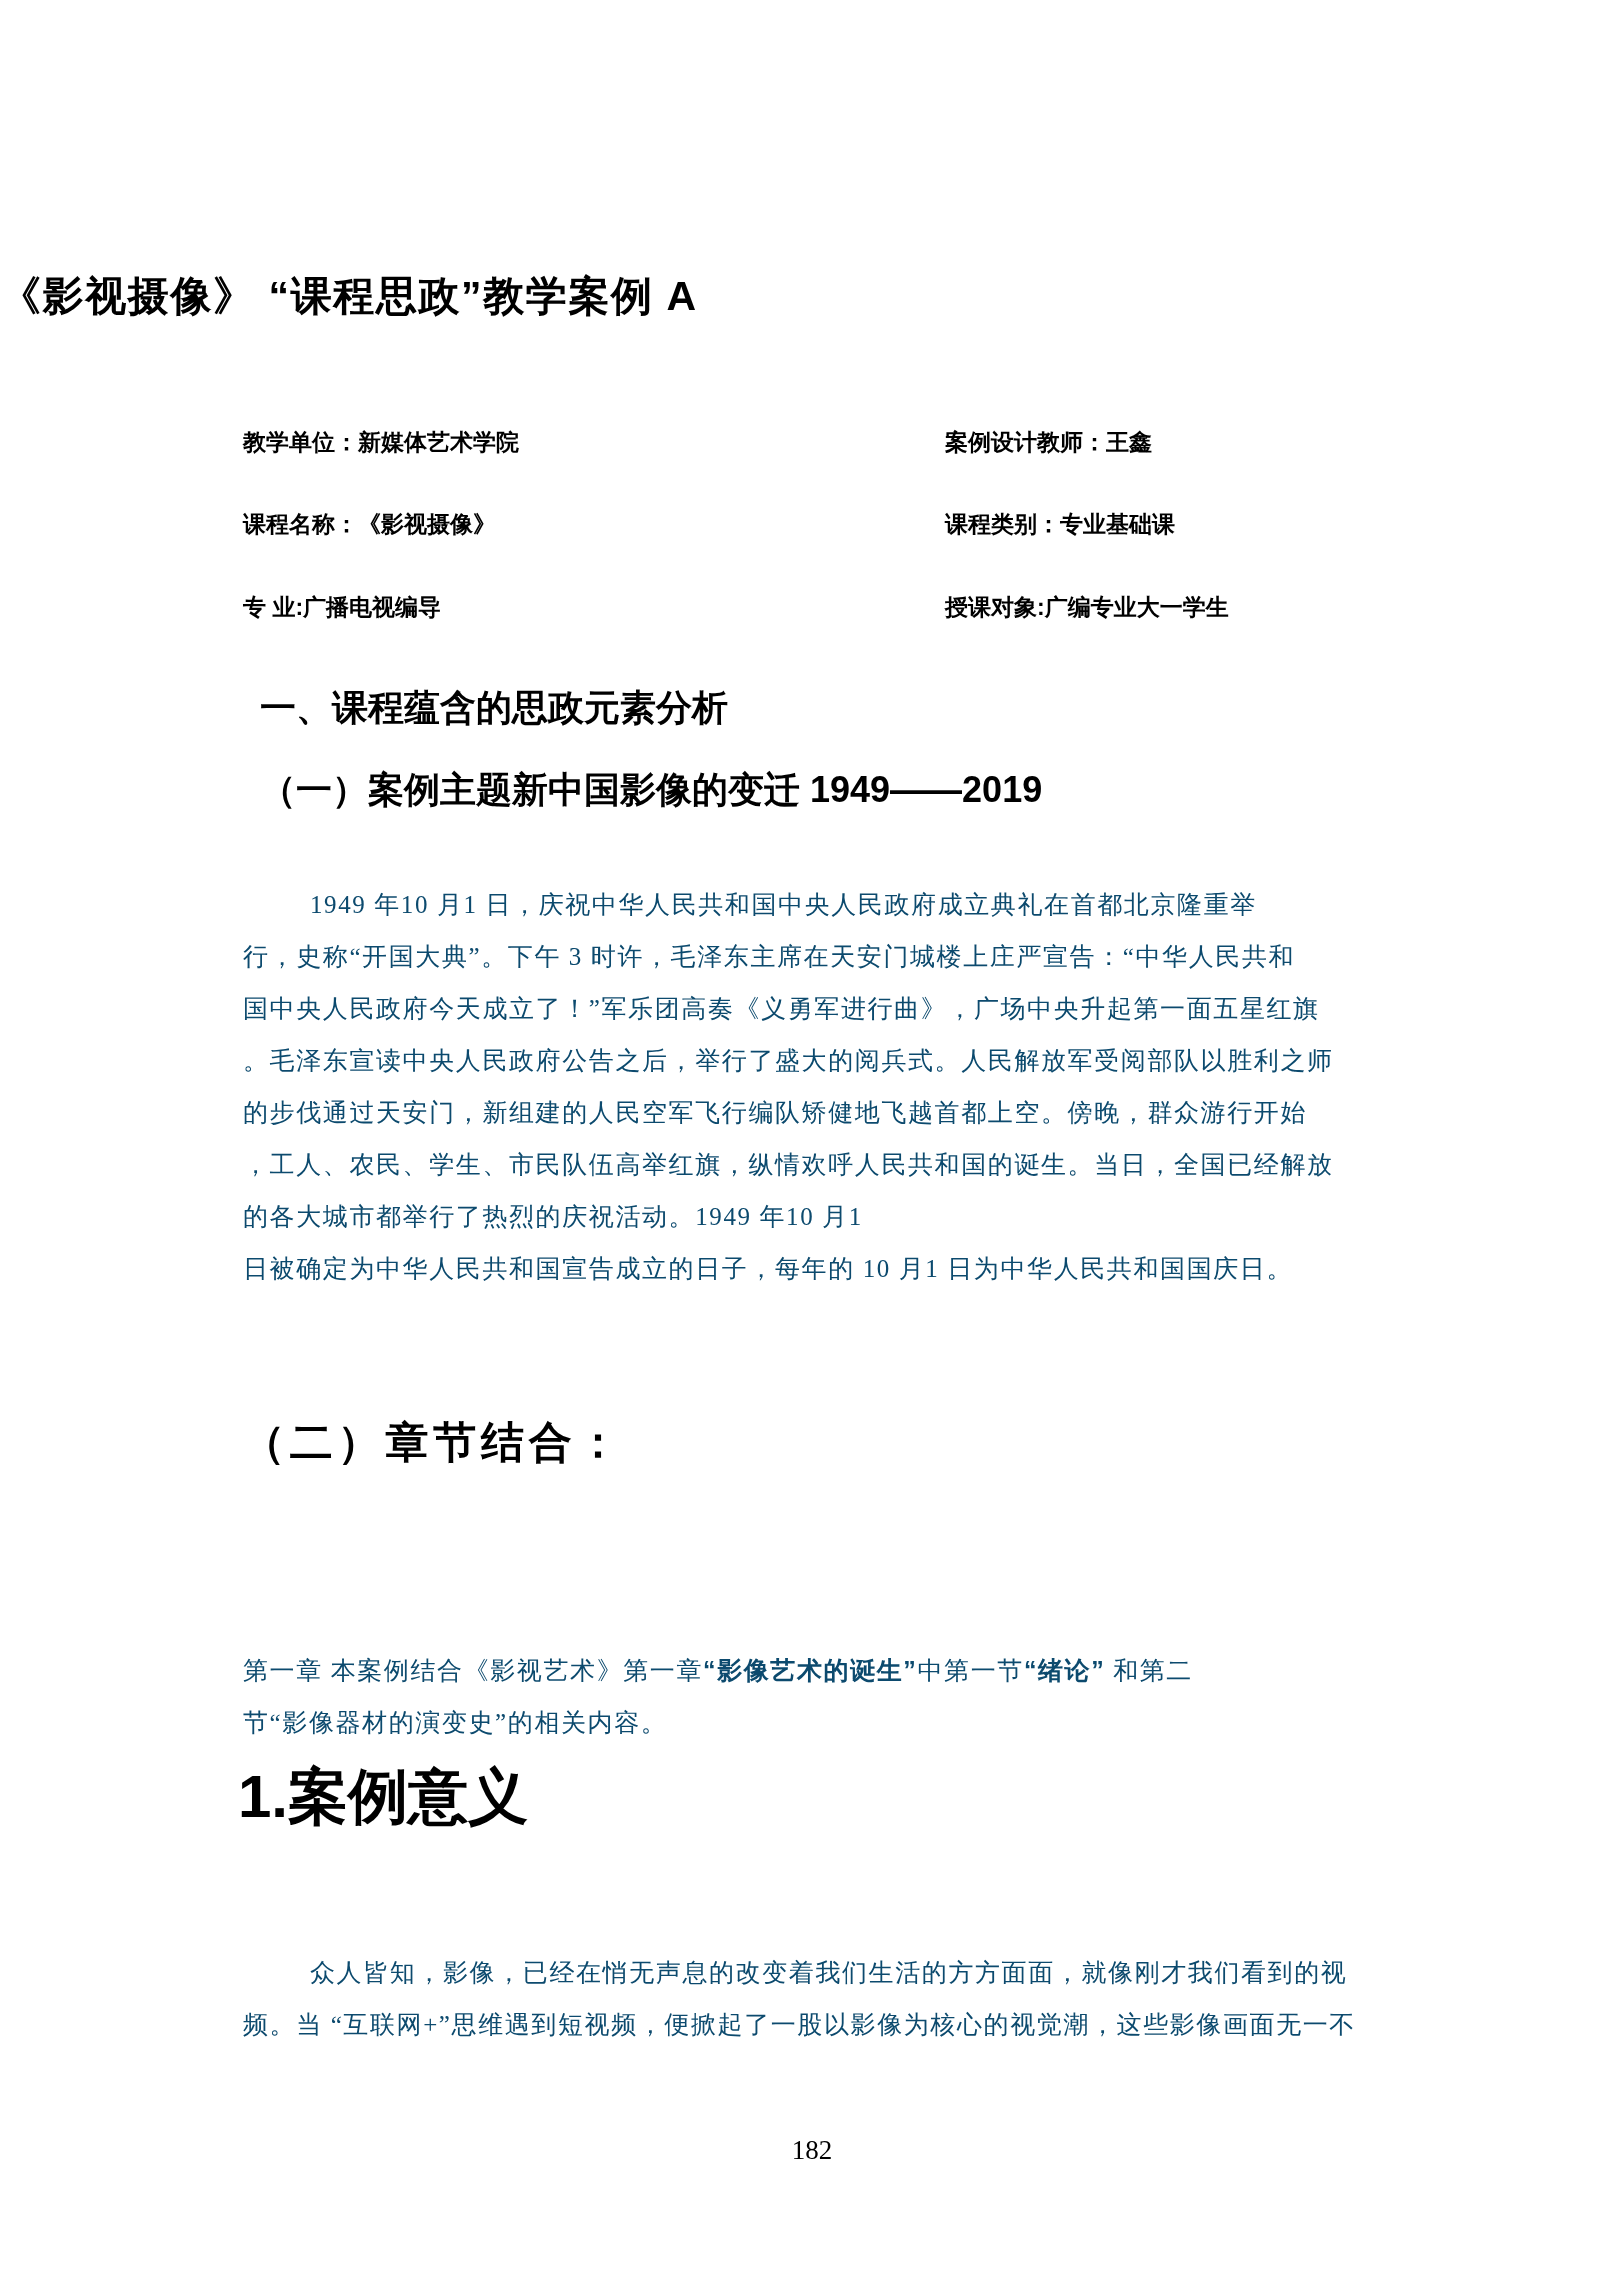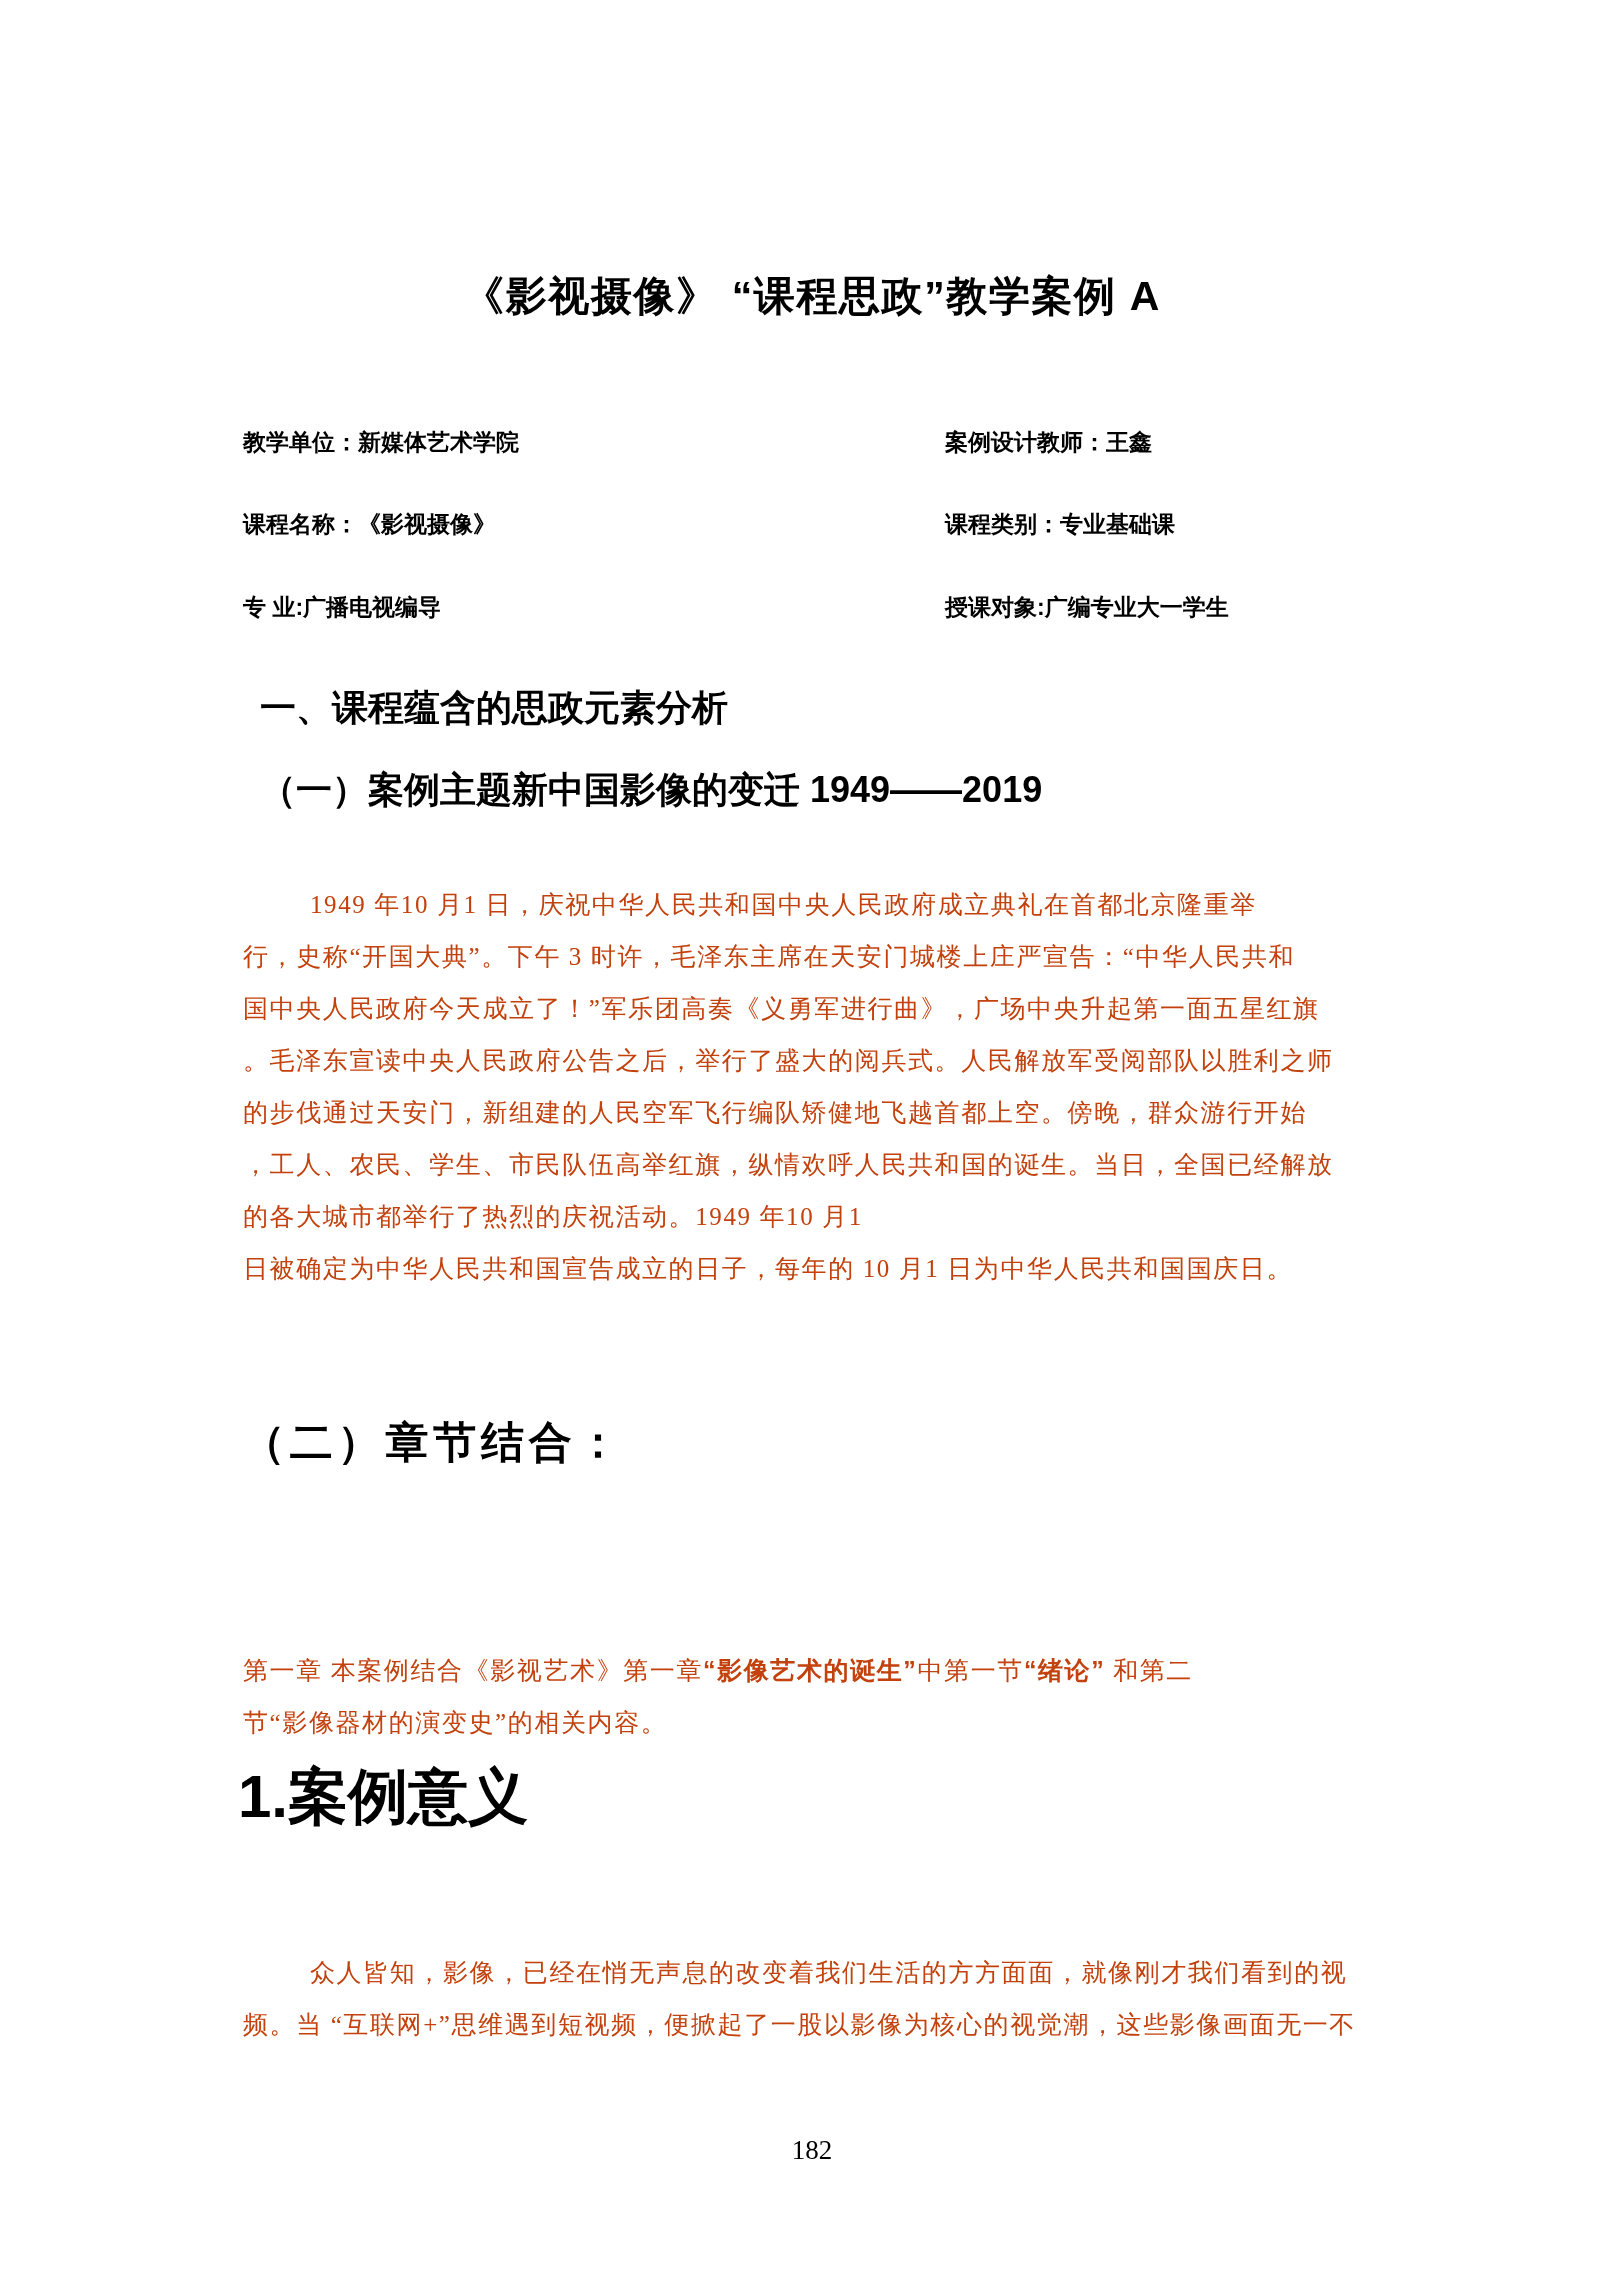--- a/index.html
+++ b/index.html
@@ -14,21 +14,21 @@
     background: #ffffff;
     color: #000000;
     overflow: hidden;
   }
   
   .doc-title {
     position: absolute;
     top: 272px;
     left: 0;
     width: 100%;
-    text-align: center;
+    text-align: left;
     font-family: "Liberation Sans", "DejaVu Sans", sans-serif;
     font-weight: 700;
     font-size: 41px;
     line-height: 1.2;
     letter-spacing: 1.6px;
     white-space: nowrap;
   }
   
   .meta-row {
     position: absolute;
@@ -76,21 +76,21 @@
     white-space: nowrap;
   }
   
   .para {
     position: absolute;
     left: 243px;
     width: 1189px;
     font-family: "Liberation Serif", "DejaVu Serif", serif;
     font-size: 25px;
     letter-spacing: 1.6px;
-    color: #c2410c;
+    color: #0c4a6e;
   }
   .para .line {
     white-space: pre;
   }
   .p1 .line { line-height: 52px; }
   .p2 .line { line-height: 52px; }
   .p3 .line { line-height: 52px; }
   .indent-first .line:first-child { padding-left: 67px; }
   .seg-bold {
     font-family: Liberation Sans, sans-serif;

